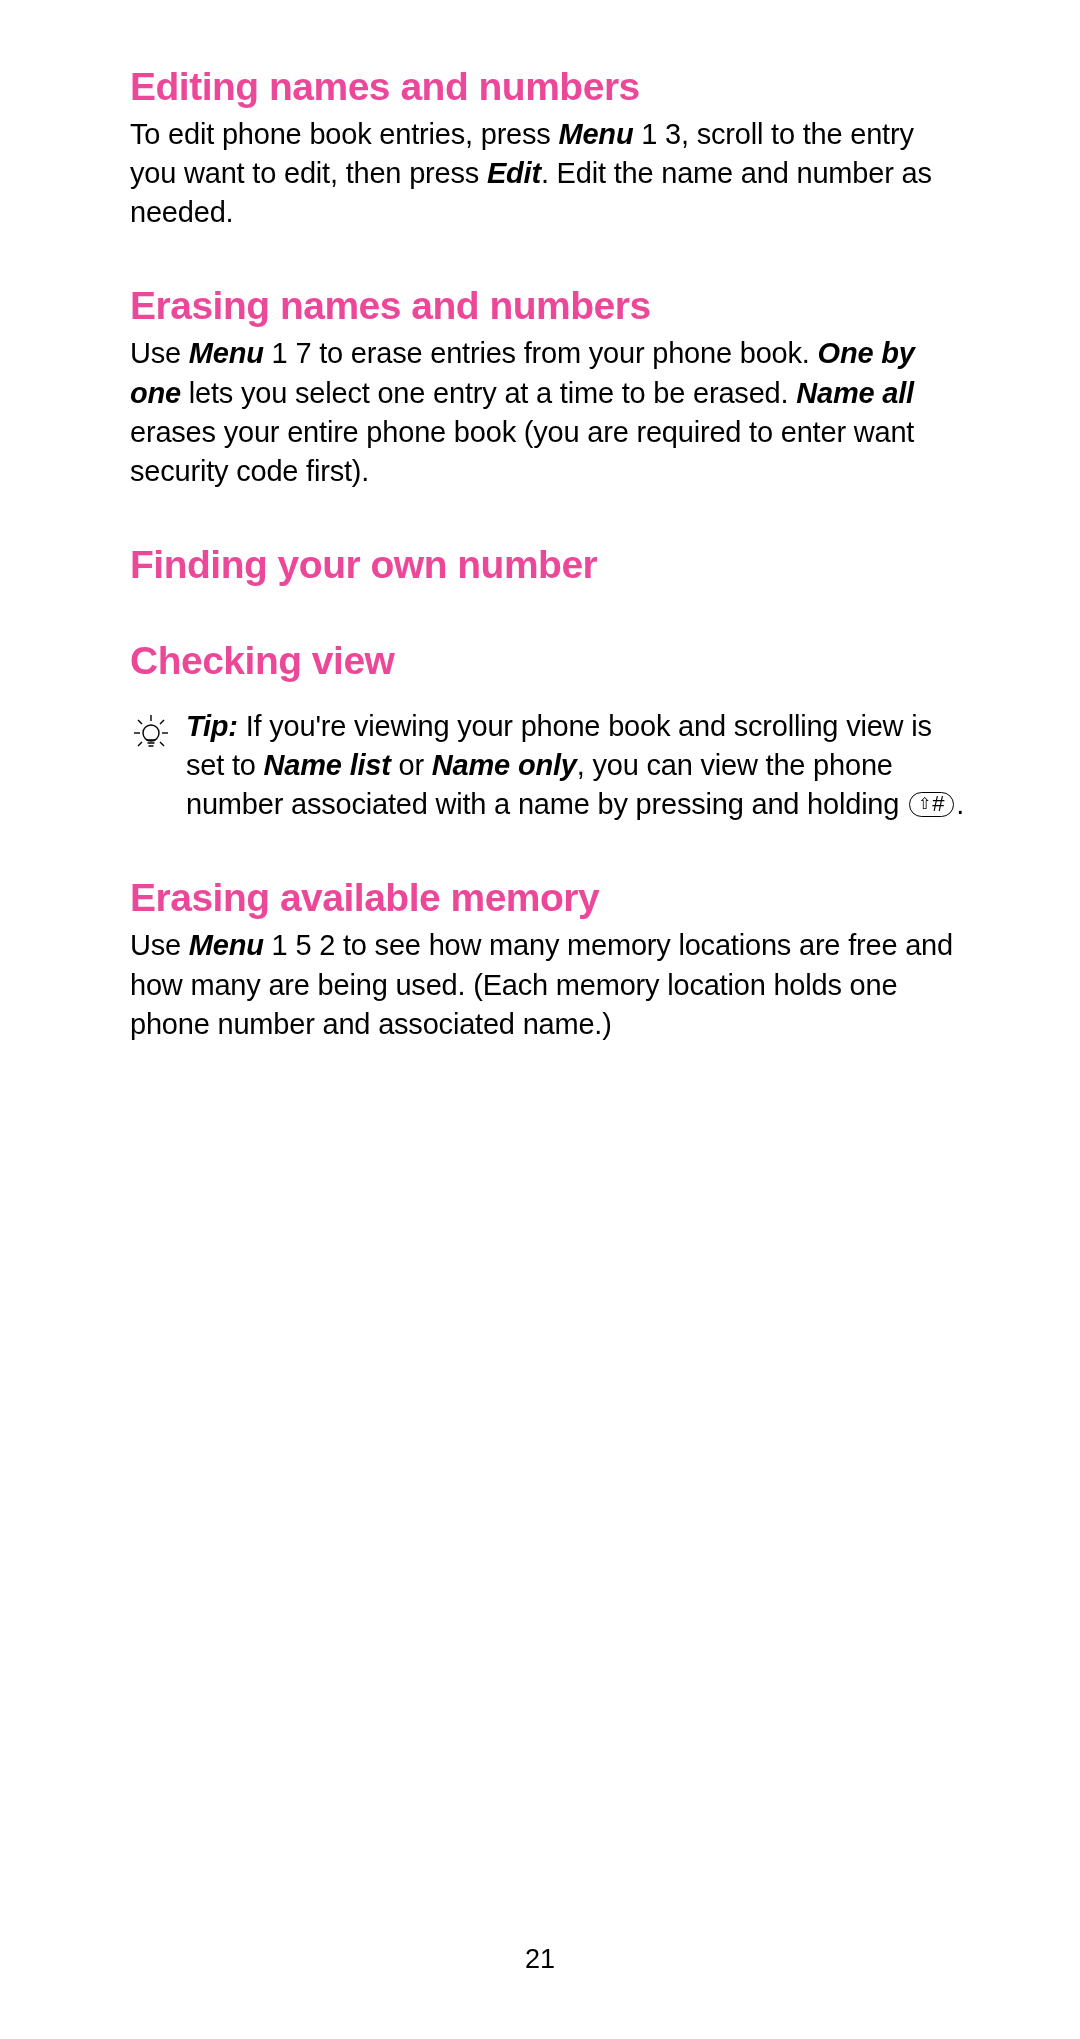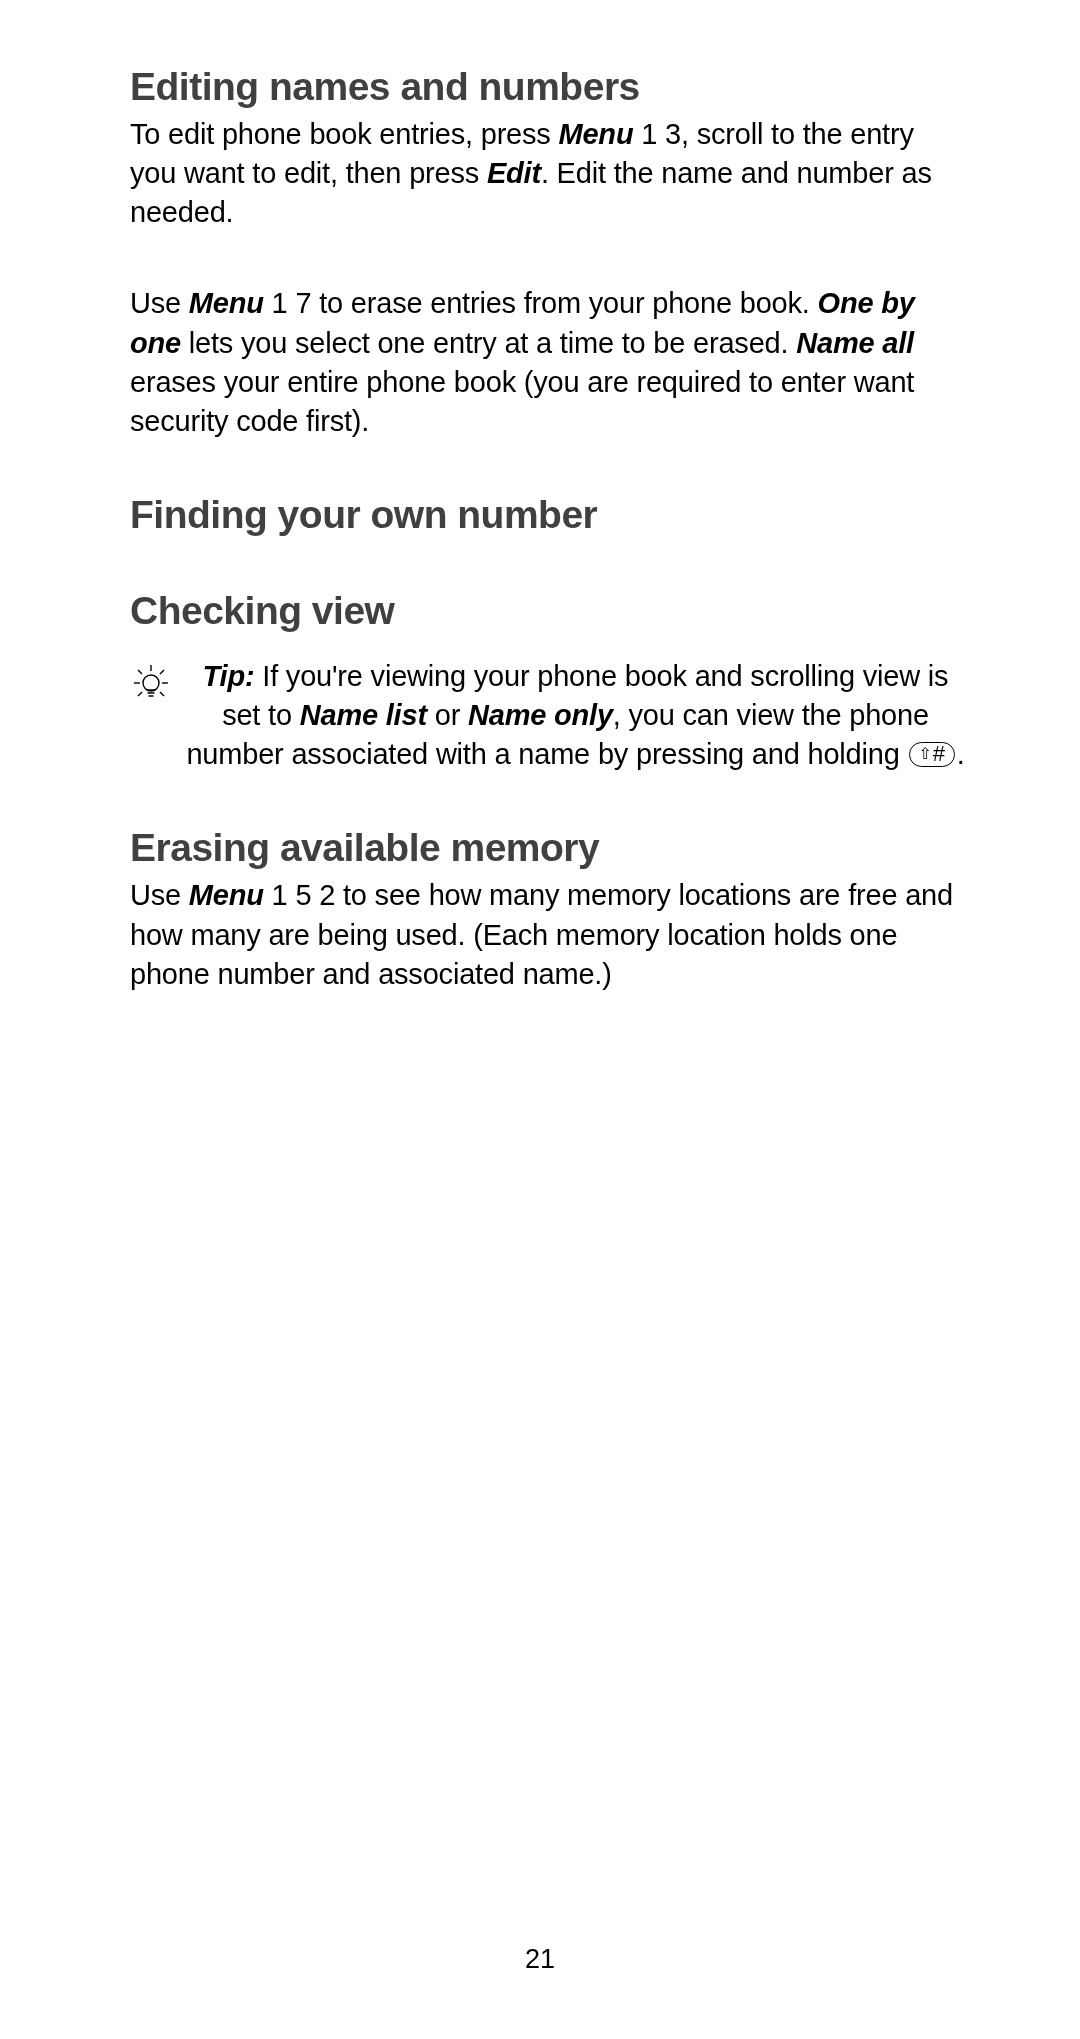--- a/index.html
+++ b/index.html
@@ -7,21 +7,21 @@
       width: 1080px;
       height: 2039px;
       background: #fff;
       font-family: "Helvetica Neue", Helvetica, Arial, sans-serif;
       color: #000;
       position: relative;
       padding: 65px 115px 0 130px;
     }
     .section { margin-bottom: 52px; }
     h2 {
-      color: #404040;
+      color: #ec4899;
       font-size: 39px;
       font-weight: 600;
       margin-bottom: 6px;
       letter-spacing: -0.5px;
       font-stretch: semi-condensed;
     }
     p {
       font-size: 29px;
       line-height: 1.35;
       letter-spacing: -0.2px;
@@ -36,21 +36,20 @@
     }
     .tip-icon {
       flex: 0 0 42px;
       margin-top: 4px;
     }
     .tip-text {
       font-size: 29px;
       line-height: 1.35;
       letter-spacing: -0.2px;
       font-stretch: semi-condensed;
-      text-align: center;
     }
     .key-oval {
       display: inline-block;
       border: 1.5px solid #000;
       border-radius: 14px;
       padding: 0px 9px 1px 8px;
       font-size: 22px;
       line-height: 1;
       vertical-align: middle;
       margin: 0 2px;
@@ -74,20 +73,21 @@
   </style>
 </head>
 <body>
 
 <div class="section">
   <h2>Editing names and numbers</h2>
   <p><span>To edit phone book entries, press </span><span class="b">Menu</span><span> 1 3, scroll to the entry you want to edit, then press </span><span class="b">Edit</span><span>. Edit the name and number as needed.</span></p>
 </div>
 
 <div class="section">
+  <h2>Erasing names and numbers</h2>
   <p><span>Use </span><span class="b">Menu</span><span> 1 7 to erase entries from your phone book. </span><span class="b">One by one</span><span> lets you select one entry at a time to be erased. </span><span class="b">Name all</span><span> erases your entire phone book (you are required to enter want security code first).</span></p>
 </div>
 
 <div class="section">
   <h2>Finding your own number</h2>
 </div>
 
 <div class="section">
   <h2>Checking view</h2>
   <div class="tip-block">

